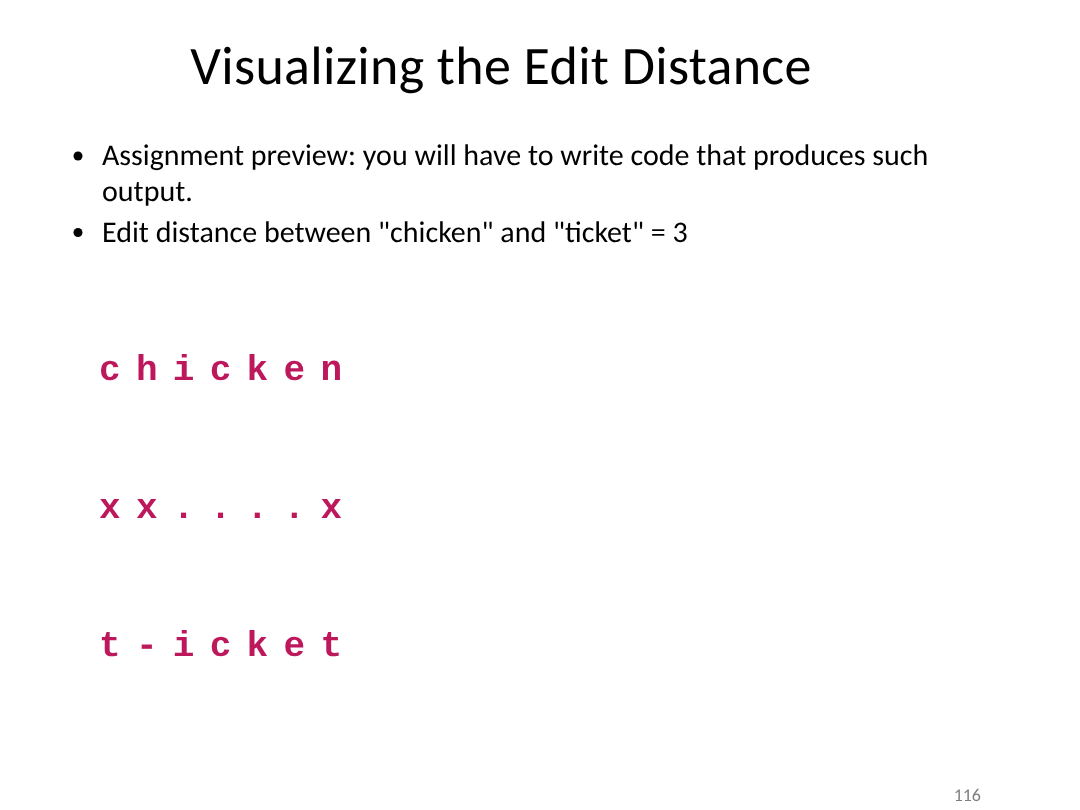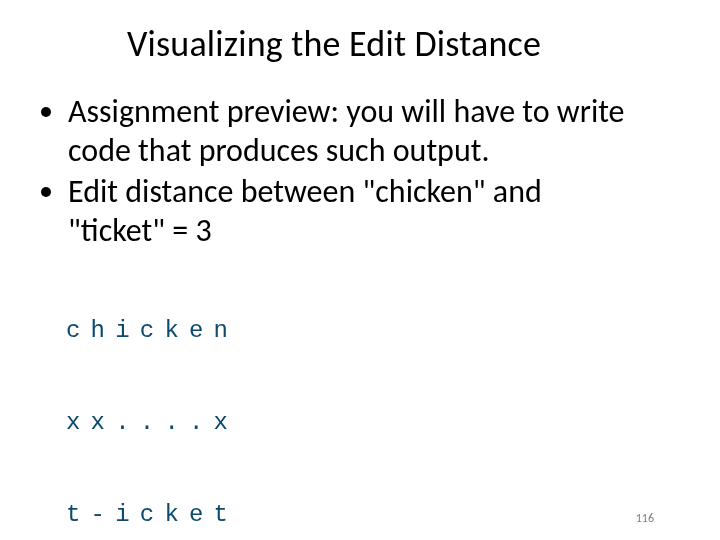--- a/index.html
+++ b/index.html
@@ -26,38 +26,38 @@
     font-weight: 400;
     margin: 4px 0 26px 0;
     letter-spacing: 0.2px;
   }
   ul.top {
     list-style: disc;
     margin: 0 0 4px 0;
     padding-left: 28px;
   }
   ul.top > li {
-    font-size: 32px;
+    font-size: 20px;
     line-height: 1.22;
     margin-bottom: 2px;
   }
   .mono-block {
     font-family: "Courier New", Courier, monospace;
-    font-weight: normal;
-    color: #0c4a6e;
+    font-weight: bold;
+    color: #be185d;
     font-size: 24px;
     line-height: 1.28;
     letter-spacing: 10.2px;  
     margin: 2px 0 2px 26px;
     white-space: pre;
   }
   .pagenum {
     position: absolute;
     right: 14px;
-    bottom: 15px;
+    bottom: 2px;
     font-size: 12px;
     color: #7f7f7f;
   }
 </style>
 </head>
 <body>
 
 <div class="slide">
 
   <h1 class="title">Visualizing the Edit Distance</h1>

